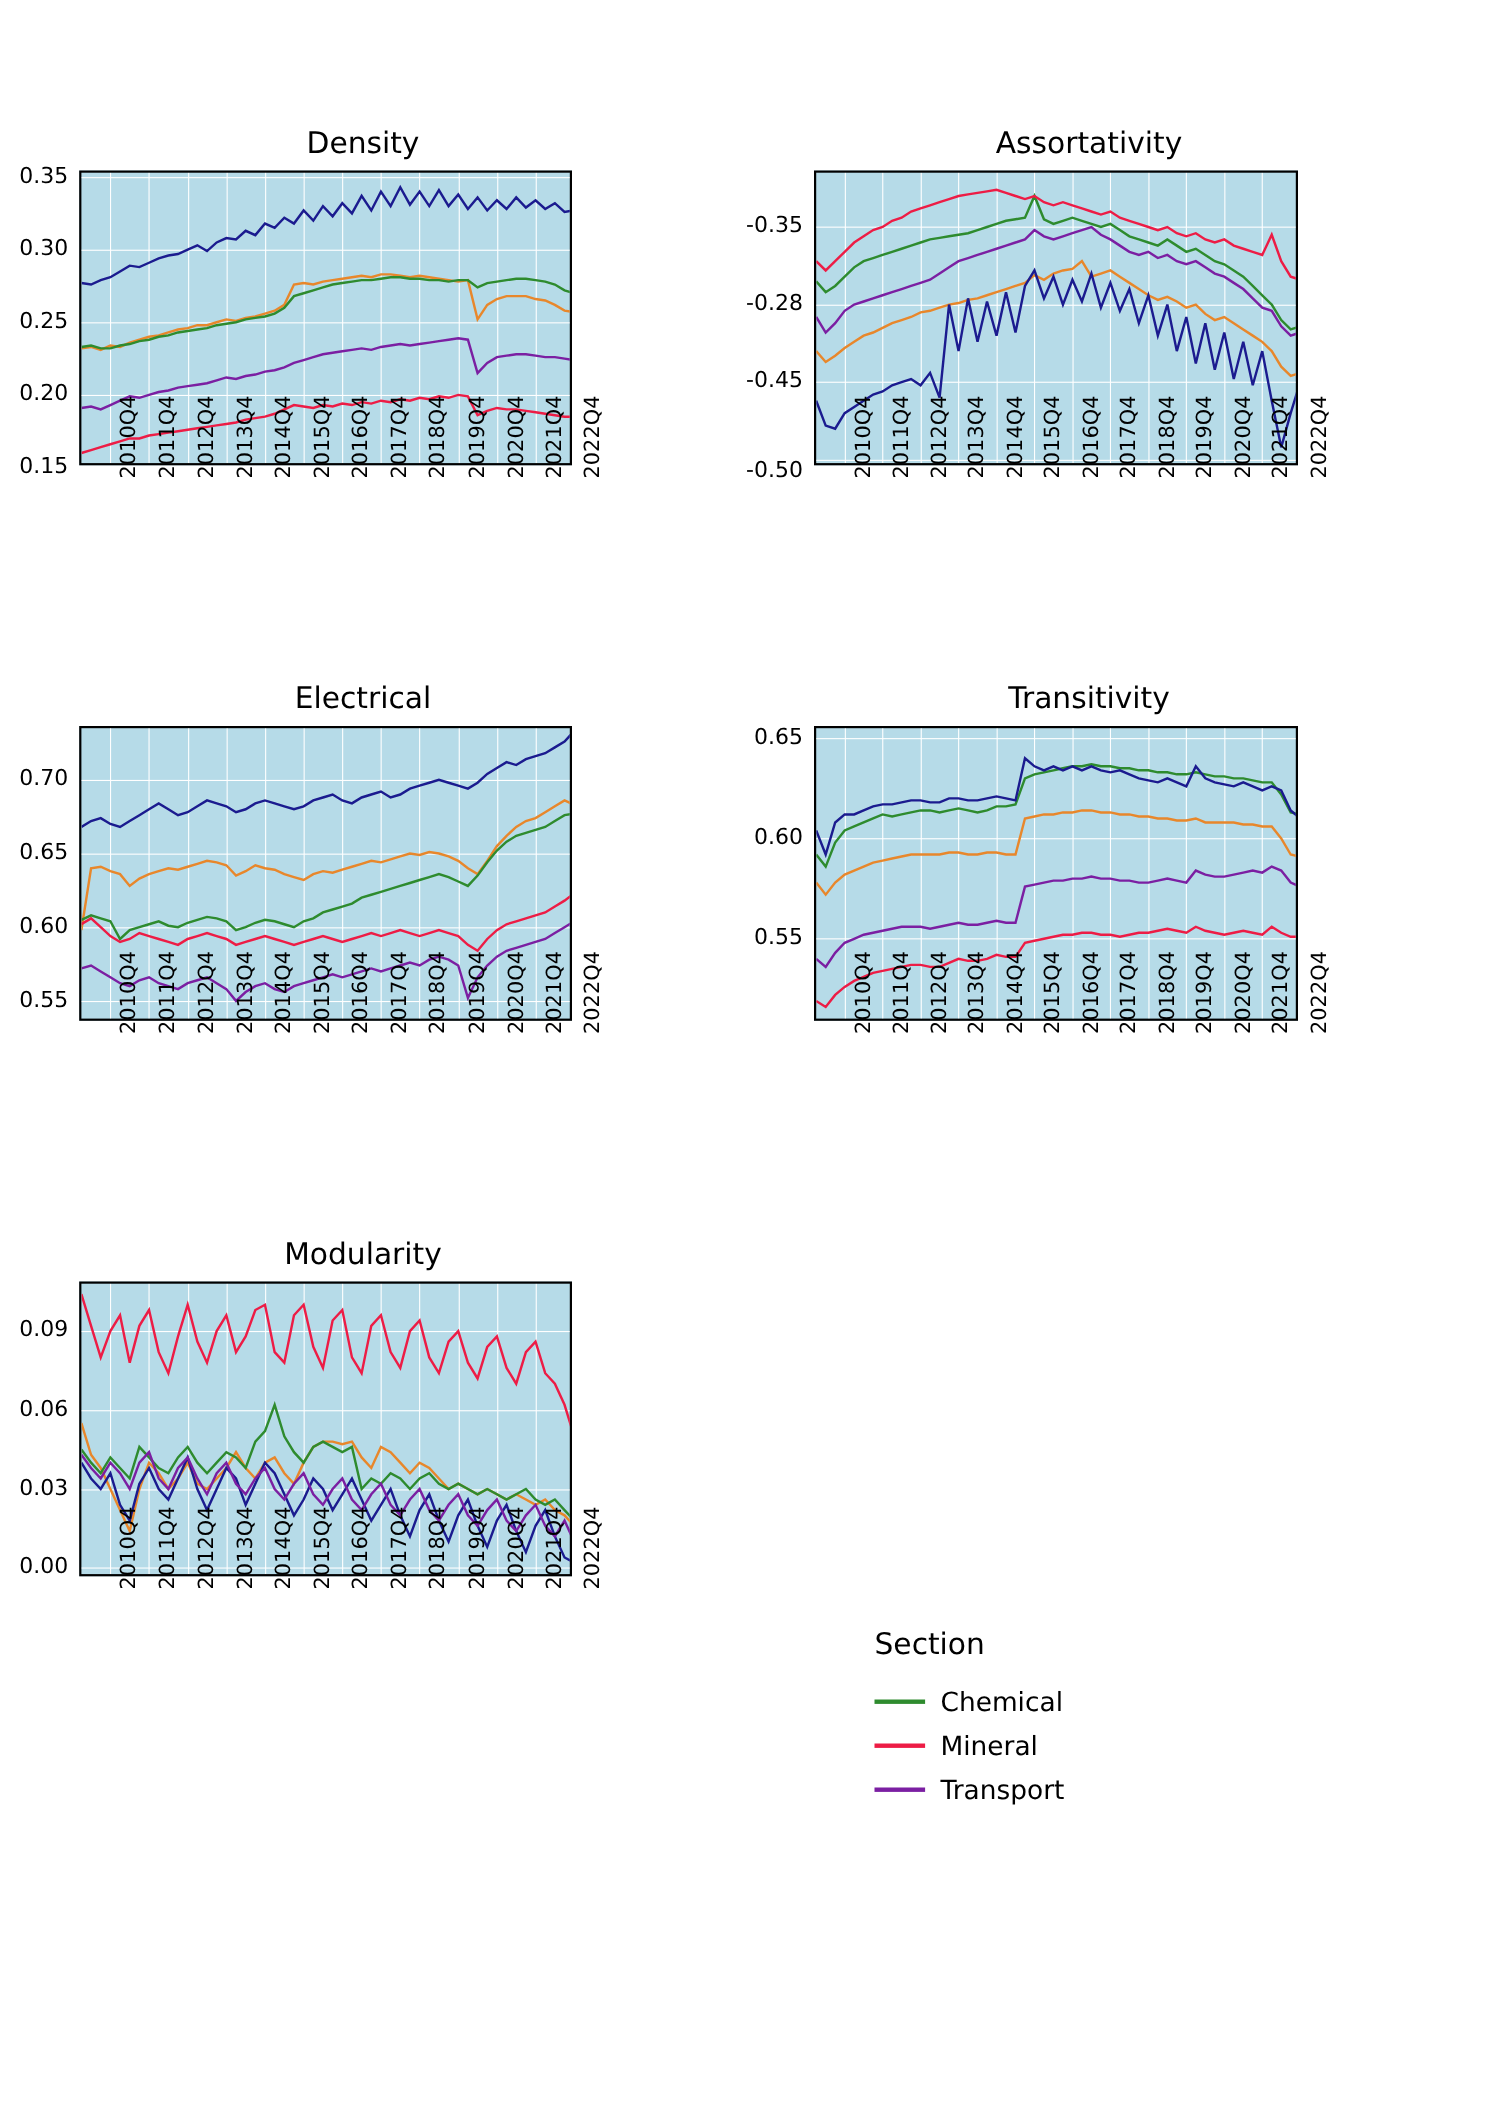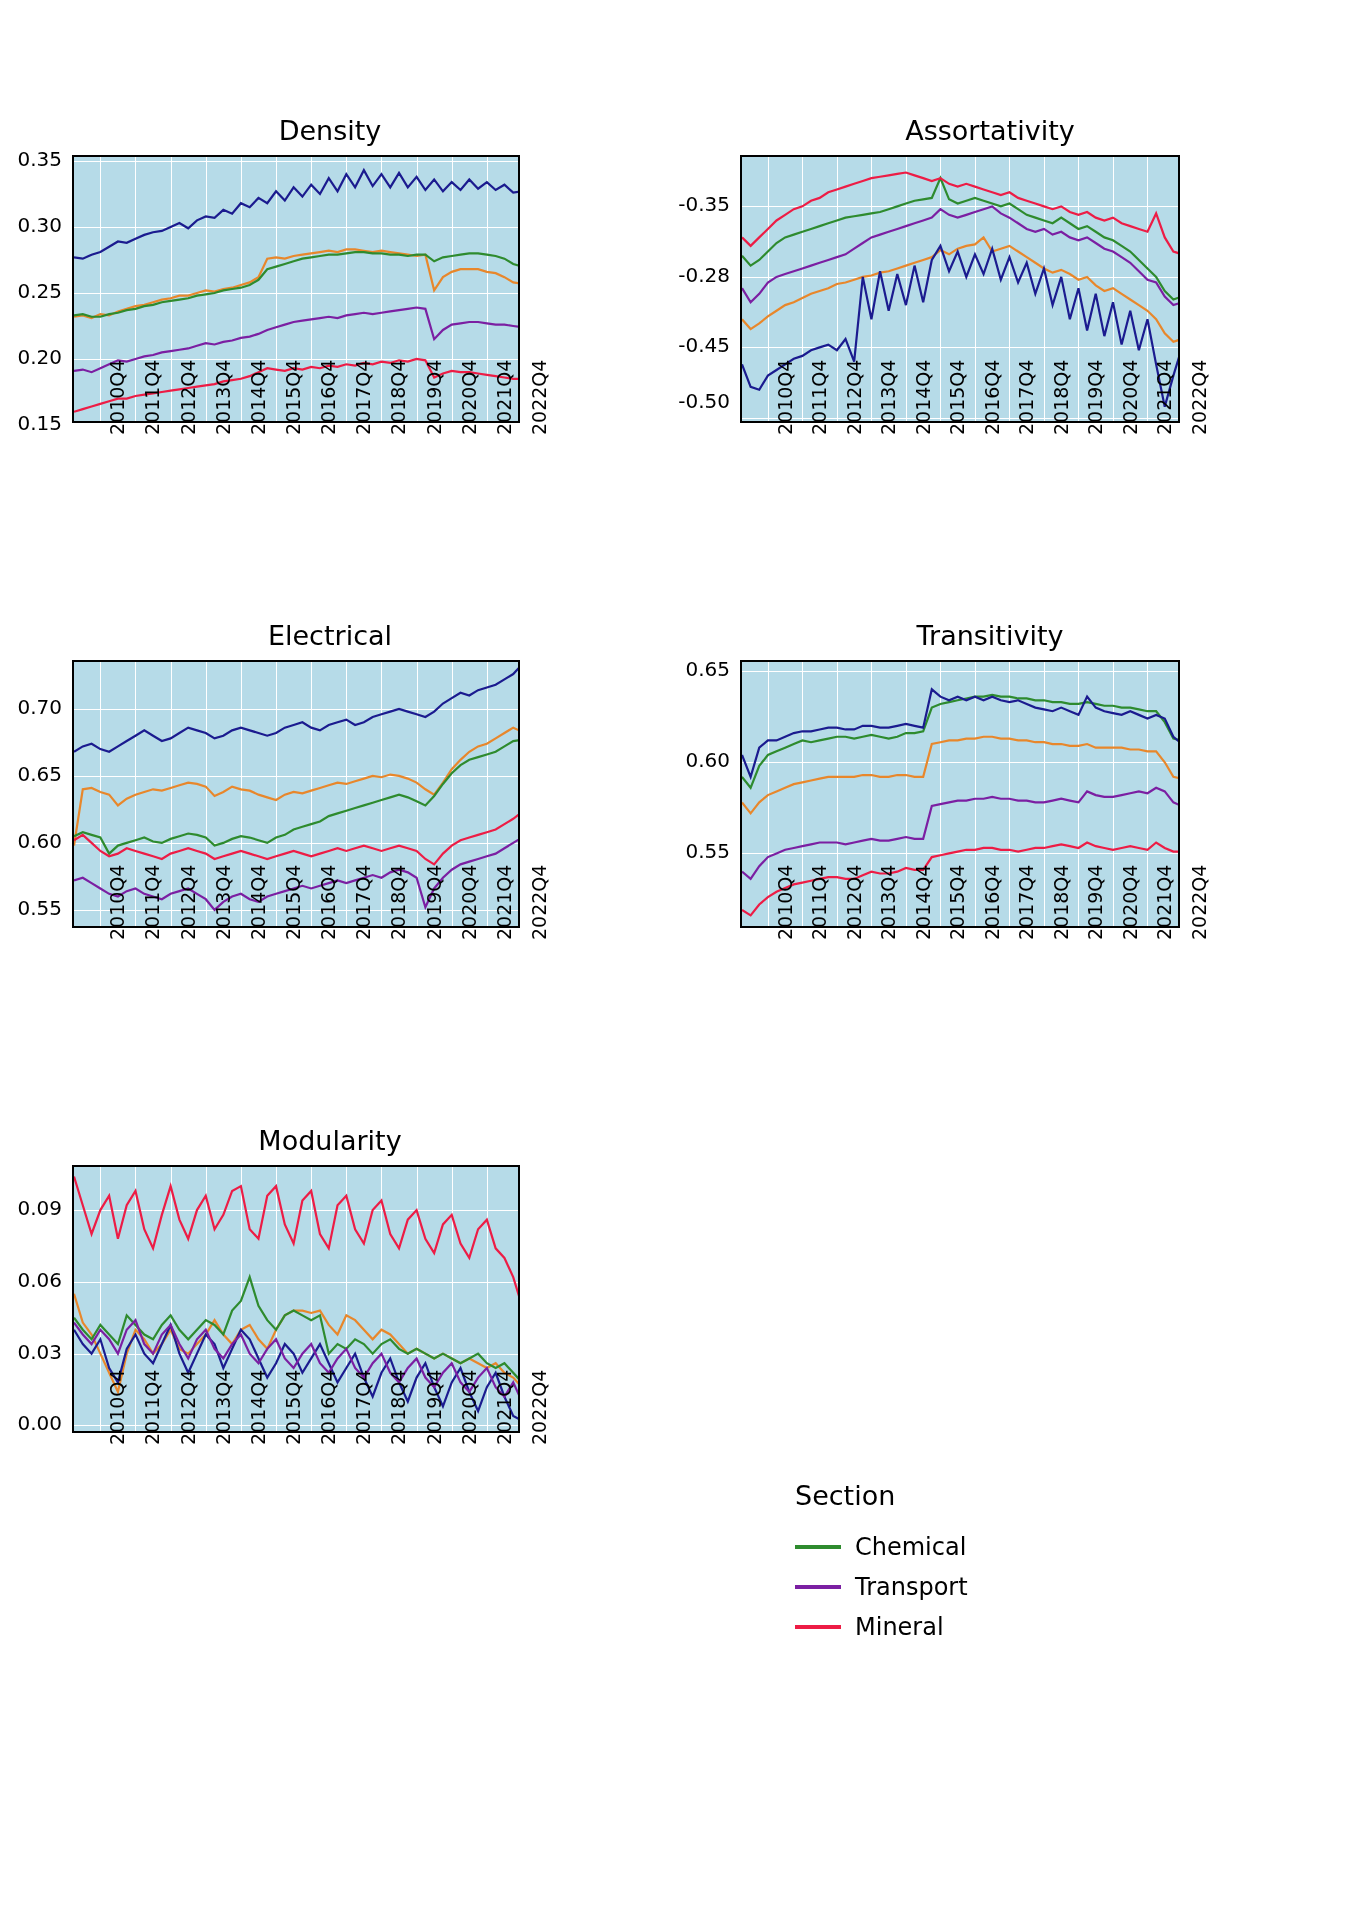--- a/index.html
+++ b/index.html
@@ -105,21 +105,21 @@
       <div class="gridline v" style="left: 370.98px;"></div>
       <div class="gridline v" style="left: 405.49px;"></div>
       <svg width="440" height="268" style="position: absolute; left: 0px; top: 0px;">
         <polyline points="0.00,162.21 8.63,172.08 17.25,166.44 25.88,159.39 34.51,153.75 43.14,148.11 51.76,145.28 60.39,141.05 69.02,136.82 77.65,134.00 86.27,131.18 94.90,126.95 103.53,125.54 112.16,122.72 120.78,119.89 129.41,118.48 138.04,115.66 146.67,114.25 155.29,111.43 163.92,108.61 172.55,105.79 181.18,102.97 189.80,100.15 198.43,93.09 207.06,97.33 215.69,91.68 224.31,88.86 232.94,87.45 241.57,80.40 250.20,94.51 258.82,91.68 267.45,88.86 276.08,94.51 284.71,100.15 293.33,105.79 301.96,111.43 310.59,115.66 319.22,112.84 327.84,117.07 336.47,122.72 345.10,119.89 353.73,128.36 362.35,134.00 370.98,131.18 379.61,136.82 388.24,142.46 396.86,148.11 405.49,153.75 414.12,162.21 422.75,176.32 431.37,184.78 440.00,181.96" fill="none" stroke="#E8872B" stroke-width="2.2"></polyline>
         <polyline points="0.00,98.74 8.63,108.61 17.25,102.97 25.88,94.51 34.51,86.04 43.14,80.40 51.76,77.58 60.39,74.76 69.02,71.94 77.65,69.12 86.27,66.29 94.90,63.47 103.53,60.65 112.16,59.24 120.78,57.83 129.41,56.42 138.04,55.01 146.67,52.19 155.29,49.37 163.92,46.55 172.55,43.73 181.18,42.32 189.80,40.91 198.43,21.16 207.06,42.32 215.69,46.55 224.31,43.73 232.94,40.91 241.57,43.73 250.20,46.55 258.82,49.37 267.45,46.55 276.08,52.19 284.71,57.83 293.33,60.65 301.96,63.47 310.59,66.29 319.22,60.65 327.84,66.29 336.47,71.94 345.10,69.12 353.73,74.76 362.35,80.40 370.98,83.22 379.61,88.86 388.24,94.51 396.86,102.97 405.49,111.43 414.12,119.89 422.75,134.00 431.37,142.46 440.00,139.64" fill="none" stroke="#2E8B2E" stroke-width="2.2"></polyline>
         <polyline points="0.00,207.35 8.63,229.92 17.25,232.74 25.88,218.63 34.51,212.99 43.14,207.35 51.76,201.71 60.39,198.88 69.02,193.24 77.65,190.42 86.27,187.60 94.90,193.24 103.53,181.96 112.16,204.53 120.78,119.89 129.41,162.21 138.04,114.25 146.67,153.75 155.29,117.07 163.92,148.11 172.55,108.61 181.18,145.28 189.80,102.97 198.43,88.86 207.06,114.25 215.69,94.51 224.31,119.89 232.94,97.33 241.57,117.07 250.20,91.68 258.82,122.72 267.45,100.15 276.08,125.54 284.71,105.79 293.33,136.82 301.96,111.43 310.59,148.11 319.22,119.89 327.84,162.21 336.47,131.18 345.10,173.49 353.73,136.82 362.35,179.14 370.98,145.28 379.61,187.60 388.24,153.75 396.86,193.24 405.49,162.21 414.12,207.35 422.75,249.66 431.37,218.63 440.00,190.42" fill="none" stroke="#1B1B8F" stroke-width="2.2"></polyline>
         <polyline points="0.00,80.40 8.63,88.86 17.25,80.40 25.88,71.94 34.51,63.47 43.14,57.83 51.76,52.19 60.39,49.37 69.02,43.73 77.65,40.91 86.27,35.26 94.90,32.44 103.53,29.62 112.16,26.80 120.78,23.98 129.41,21.16 138.04,19.75 146.67,18.34 155.29,16.93 163.92,15.52 172.55,18.34 181.18,21.16 189.80,23.98 198.43,21.16 207.06,26.80 215.69,29.62 224.31,26.80 232.94,29.62 241.57,32.44 250.20,35.26 258.82,38.08 267.45,35.26 276.08,40.91 284.71,43.73 293.33,46.55 301.96,49.37 310.59,52.19 319.22,49.37 327.84,55.01 336.47,57.83 345.10,55.01 353.73,60.65 362.35,63.47 370.98,60.65 379.61,66.29 388.24,69.12 396.86,71.94 405.49,74.76 414.12,56.42 422.75,80.40 431.37,94.51 440.00,97.33" fill="none" stroke="#ED1C45" stroke-width="2.2"></polyline>
         <polyline points="0.00,131.18 8.63,145.28 17.25,136.82 25.88,125.54 34.51,119.89 43.14,117.07 51.76,114.25 60.39,111.43 69.02,108.61 77.65,105.79 86.27,102.97 94.90,100.15 103.53,97.33 112.16,91.68 120.78,86.04 129.41,80.40 138.04,77.58 146.67,74.76 155.29,71.94 163.92,69.12 172.55,66.29 181.18,63.47 189.80,60.65 198.43,52.19 207.06,57.83 215.69,60.65 224.31,57.83 232.94,55.01 241.57,52.19 250.20,49.37 258.82,56.42 267.45,60.65 276.08,66.29 284.71,71.94 293.33,74.76 301.96,71.94 310.59,77.58 319.22,74.76 327.84,80.40 336.47,83.22 345.10,80.40 353.73,86.04 362.35,91.68 370.98,94.51 379.61,100.15 388.24,105.79 396.86,114.25 405.49,122.72 414.12,125.54 422.75,139.64 431.37,148.11 440.00,145.28" fill="none" stroke="#7B1FA2" stroke-width="2.2"></polyline>
       </svg>
     </div>
-    <div class="ytick" style="top: 286px; right: 570px; width: 90px;">-0.50</div>
+    <div class="ytick" style="top: 312px; right: 570px; width: 90px;">-0.50</div>
     <div class="ytick" style="top: 230.421px; right: 570px; width: 90px;">-0.45</div>
     <div class="ytick" style="top: 159.895px; right: 570px; width: 90px;">-0.28</div>
     <div class="ytick" style="top: 89.3684px; right: 570px; width: 90px;">-0.35</div>
     <div class="xtick" style="left: 93.8824px; top: 320px;">2010Q4</div>
     <div class="xtick" style="left: 128.392px; top: 320px;">2011Q4</div>
     <div class="xtick" style="left: 162.902px; top: 320px;">2012Q4</div>
     <div class="xtick" style="left: 197.412px; top: 320px;">2013Q4</div>
     <div class="xtick" style="left: 231.922px; top: 320px;">2014Q4</div>
     <div class="xtick" style="left: 266.431px; top: 320px;">2015Q4</div>
     <div class="xtick" style="left: 300.941px; top: 320px;">2016Q4</div>
@@ -265,21 +265,21 @@
   </div>
 
 <div class="legend" style="left:795px;top:1480px;">
   <div class="legend-title">Section</div>
   <div id="legend-items">
       <div class="legend-row">
         <span class="legend-swatch" style="background: rgb(46, 139, 46);"></span>
         <span class="legend-label">Chemical</span>
       </div>
       <div class="legend-row">
+        <span class="legend-swatch" style="background: rgb(237, 28, 69);"></span>
+        <span class="legend-label">Mineral</span>
+      </div>
+      <div class="legend-row">
         <span class="legend-swatch" style="background: rgb(123, 31, 162);"></span>
         <span class="legend-label">Transport</span>
       </div>
-      <div class="legend-row">
-        <span class="legend-swatch" style="background: rgb(237, 28, 69);"></span>
-        <span class="legend-label">Mineral</span>
-      </div>
     </div>
 </div>
 
 </body></html>

